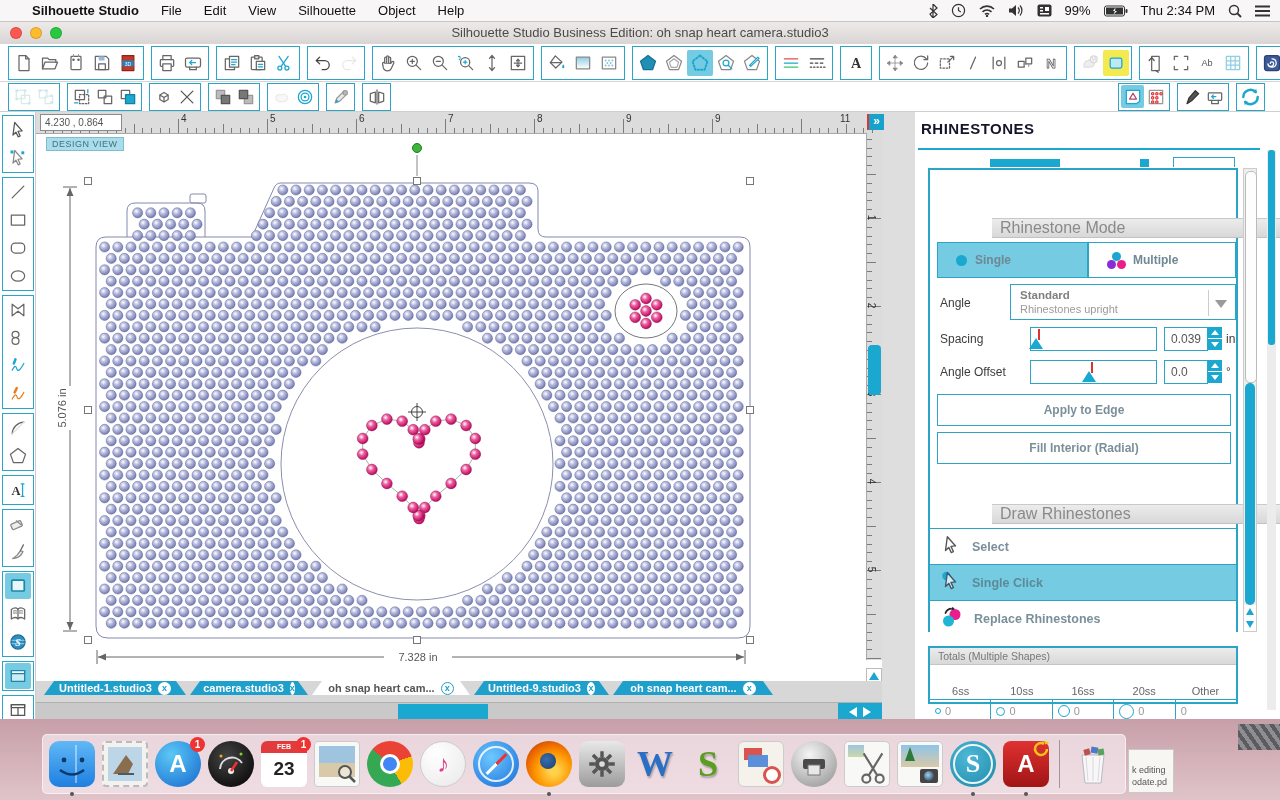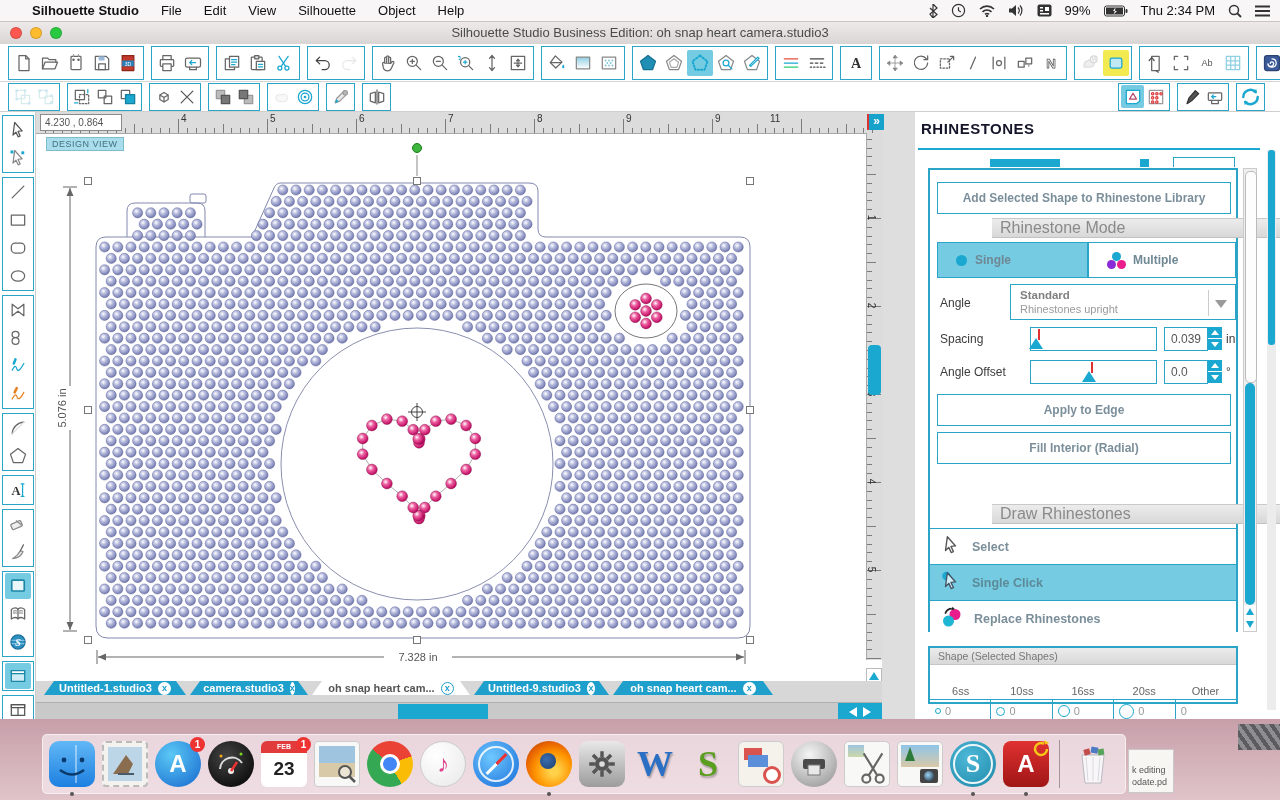--- a/index.html
+++ b/index.html
@@ -919,21 +919,21 @@
           <div class="tick" style="left: 818.4px; height: 5px;"></div>
           <div class="tick" style="left: 827.3px; height: 5px;"></div>
           <div class="tick" style="left: 836.2px; height: 5px;"></div>
           <span class="rnum" style="left: 145px;">4</span>
           <span class="rnum" style="left: 234px;">5</span>
           <span class="rnum" style="left: 323px;">6</span>
           <span class="rnum" style="left: 412px;">7</span>
           <span class="rnum" style="left: 501px;">8</span>
           <span class="rnum" style="left: 590px;">9</span>
           <span class="rnum" style="left: 679px;">9</span>
-          <span class="rnum" style="left: 734px;">11</span>
+          <span class="rnum" style="left: 804px;">11</span>
         </div>
       <div class="coord-box">4.230 , 0.864</div>
       <div class="view-badge">DESIGN VIEW</div>
       <svg id="design" width="830" height="548" viewBox="36 133 830 548">
           <defs>
             <radialGradient id="gLav" cx="38%" cy="35%" r="75%">
               <stop offset="0%" stop-color="#ffffff"></stop>
               <stop offset="35%" stop-color="#b9bedf"></stop>
               <stop offset="80%" stop-color="#7d83b5"></stop>
               <stop offset="100%" stop-color="#5a619c"></stop>
@@ -2436,21 +2436,20 @@
     <div class="panel">
       <div class="ptitle">RHINESTONES</div>
       <div class="punderline"></div>
       <div class="pcliprow">
         <div style="position:absolute;left:62px;top:4px;width:70px;height:8px;background:#1aa7d0"></div>
         <div style="position:absolute;left:212px;top:4px;width:9px;height:8px;background:#1aa7d0"></div>
         <div style="position:absolute;left:245px;top:2px;width:60px;height:10px;border:1px solid #2aa5c8;background:#fff"></div>
       </div>
 
       <div class="pbox">
-        <div class="pbtn" style="top:12px">Add Selected Shape to Rhinestone Library</div>
         <div class="psection" style="top:48px">Rhinestone Mode</div>
 
         <div class="seg" style="left:158px;width:148px;background:#fff">
           <span style="position:relative;width:18px;height:16px">
             <span style="position:absolute;left:5px;top:0;width:9px;height:9px;border-radius:50%;background:#1aa7d0"></span>
             <span style="position:absolute;left:0;top:8px;width:9px;height:9px;border-radius:50%;background:#8a2bd8"></span>
             <span style="position:absolute;left:10px;top:8px;width:9px;height:9px;border-radius:50%;background:#e91e8c"></span>
           </span>
           <span>Multiple</span>
         </div>
@@ -2529,21 +2528,21 @@
           </div>
         <div class="arr" style="top:449px">
             <span class="tri-dn" style="border-left-width:4px;border-right-width:4px;border-top-width:7px"></span>
           </div>
       </div>
       <div class="farscroll">
           <div class="farthumb"></div>
         </div>
 
       <div class="totals">
-        <div class="thead">Shape (Selected Shapes)</div>
+        <div class="thead">Totals (Multiple Shapes)</div>
         <div class="tcols" id="tcols">
             <div>6ss</div>
             <div>10ss</div>
             <div>16ss</div>
             <div>20ss</div>
             <div>Other</div>
           </div>
         <div class="tvals" id="tvals">
             <div class="tcell">
               <span class="tcirc" style="width: 6px; height: 6px;"></span>

